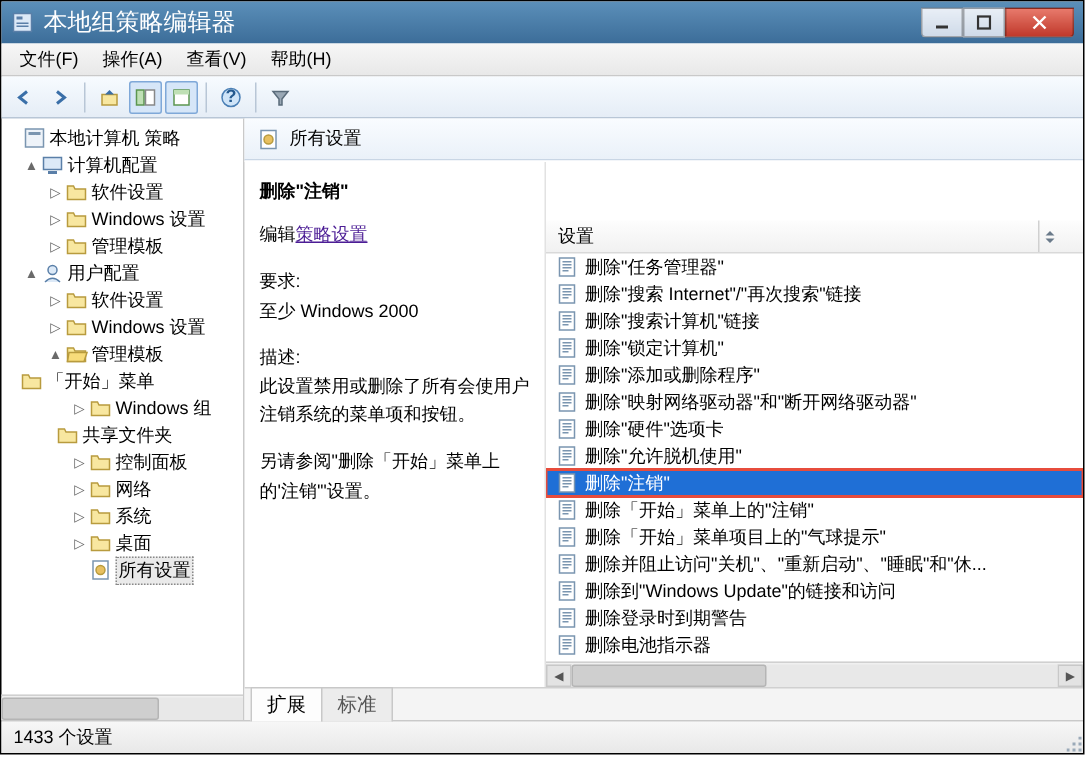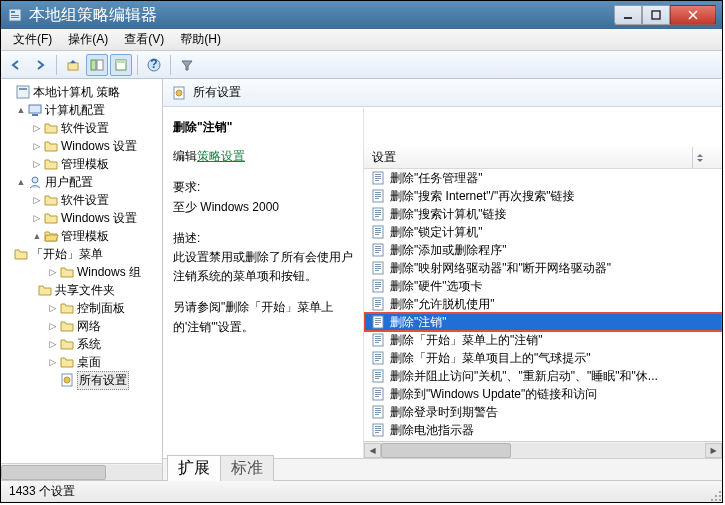--- a/index.html
+++ b/index.html
@@ -28,35 +28,35 @@
 .tree-row .ticon { width: 16px; height: 16px; margin-right: 2px; display: inline-flex; align-items: center; justify-content: center; }
 .tree-row.match .label { background: #eaeaea; border: 1px dotted #888; padding: 0 1px; }
 .hscroll-stub { height: 17px; background: #f0f0f0; border-top: 1px solid #d0d0d0; display: flex; align-items: center; }
 .hscroll-stub .track { flex: 1; height: 15px; background: #e8e8e8; position: relative; }
 .hscroll-stub .thumb { position: absolute; left: 0; top: 0; height: 15px; width: 65%; background: #cfcfcf; border: 1px solid #b5b5b5; border-radius: 2px; }
 .rightpane { flex: 1; display: flex; flex-direction: column; min-width: 0; }
 .rhead { height: 28px; background: linear-gradient(#f9fcff,#eaf1f9); border-bottom: 1px solid #c9d6e5; display: flex; align-items: center; padding: 0 8px; gap: 6px; }
 .rbody { flex: 1; display: flex; min-height: 0; border-top: 1px solid #fff; }
 .descpane { width: 200px; padding: 10px 8px 8px 10px; line-height: 1.6; overflow: hidden; }
 .descpane .sel-title { font-weight: bold; margin-bottom: 10px; }
-.descpane a { color: #15803d; text-decoration: underline; }
+.descpane a { color: #4c1d95; text-decoration: underline; }
 .listpane { flex: 1; display: flex; flex-direction: column; min-width: 0; border-left: 1px solid #e2e2e2; }
 .colhead { height: 22px; border-bottom: 1px solid #d9d9d9; background: linear-gradient(#fdfdfd,#f1f1f1); display: flex; align-items: center; padding-left: 8px; position: relative; margin-top: 39px; }
 .colhead .resizer { position: absolute; right: 16px; top: 0; bottom: 0; width: 14px; display: flex; align-items: center; justify-content: center; border-left: 1px solid #d0d0d0; }
 .listitems { flex: 1; overflow-y: auto; overflow-x: hidden; }
 .li-row { display: flex; align-items: center; height: 18px; padding-left: 6px; white-space: nowrap; cursor: default; }
 .li-row .licon { width: 16px; height: 16px; margin-right: 4px; display: inline-flex; align-items: center; justify-content: center; }
 .li-row.selected { background: #1f6fd6; color: #fff; }
 .li-row.selected.boxed { outline: 2px solid #e74c3c; outline-offset: -1px; }
 .list-hscroll { height: 17px; background: #f0f0f0; border-top: 1px solid #d0d0d0; display: flex; align-items: center; }
 .list-hscroll .arrow { width: 17px; height: 15px; background: #e3e3e3; border: 1px solid #c8c8c8; display: flex; align-items: center; justify-content: center; font-size: 8px; color: #555; }
 .list-hscroll .track { flex: 1; height: 15px; background: #e8e8e8; position: relative; }
 .list-hscroll .thumb { position: absolute; left: 0; top: 0; height: 15px; width: 40%; background: #cfcfcf; border: 1px solid #b5b5b5; border-radius: 2px; }
 .tabstrip { height: 22px; background: #f4f4f4; border-top: 1px solid #d0d0d0; display: flex; align-items: flex-end; padding-left: 4px; }
-.tab { padding: 2px 10px; border: 1px solid #c8c8c8; border-bottom: none; background: #fdfdfd; margin-right: -1px; font-size: 16px; position: relative; top: 1px; cursor: default; }
+.tab { padding: 2px 10px; border: 1px solid #c8c8c8; border-bottom: none; background: #fdfdfd; margin-right: -1px; font-size: 13px; position: relative; top: 1px; cursor: default; }
 .tab.inactive { background: #ececec; color: #555; }
 .status { height: 22px; background: linear-gradient(#f7f7f7,#e8e8e8); border-top: 1px solid #c9c9c9; display: flex; align-items: center; padding: 0 8px; }
 svg { display: block; }
 .resize-grip { position: absolute; right: 2px; bottom: 2px; width: 12px; height: 12px; }
 </style>
 </head>
 <body>
 
 <div class="window">
 

